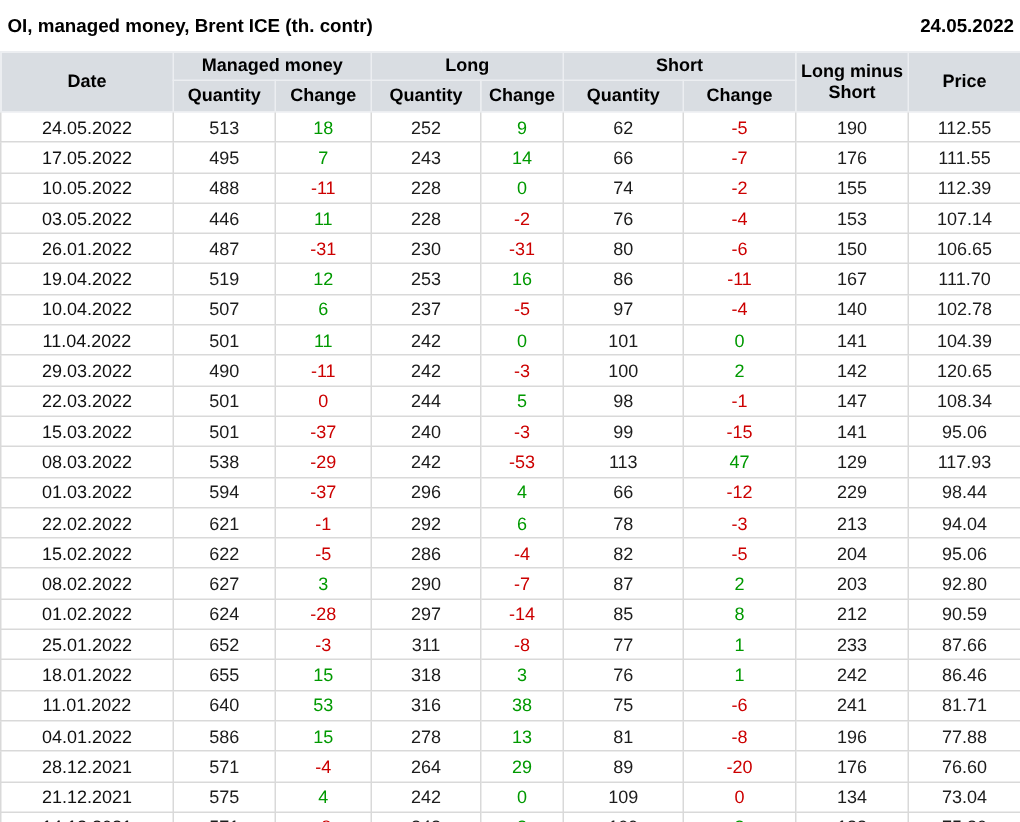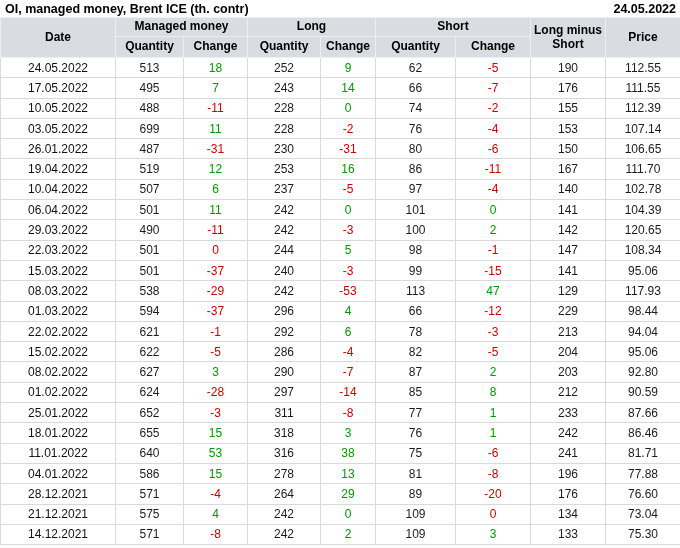--- a/index.html
+++ b/index.html
@@ -3,21 +3,21 @@
 <meta charset="utf-8">
 <style>
   html,body{margin:0;padding:0;}
   body{
     width:680px;height:548px;overflow:hidden;background:#ffffff;
     font-family:"Liberation Sans","DejaVu Sans",sans-serif;
     -webkit-font-smoothing:antialiased;
   }
   .titlebar{
     display:flex;justify-content:space-between;align-items:center;
-    height:17px;padding:0 4px 0 5px;background:#ffffff;
+    height:34px;padding:0 4px 0 5px;background:#ffffff;
   }
   .titlebar .title{font-size:12.5px;font-weight:bold;color:#000;}
   .titlebar .report-date{font-size:12.5px;font-weight:bold;color:#000;}
   table{
     border-collapse:collapse;table-layout:fixed;width:680px;
     font-size:12px;color:#1c1c1c;
   }
   thead th{
     background:#d9dde2;
     border:1px solid #eceef1;
@@ -103,21 +103,21 @@
         <td class="red">-11</td>
         <td>228</td>
         <td class="green">0</td>
         <td>74</td>
         <td class="red">-2</td>
         <td>155</td>
         <td>112.39</td>
       </tr>
       <tr>
         <td class="date">03.05.2022</td>
-        <td>699</td>
+        <td>446</td>
         <td class="green">11</td>
         <td>228</td>
         <td class="red">-2</td>
         <td>76</td>
         <td class="red">-4</td>
         <td>153</td>
         <td>107.14</td>
       </tr>
       <tr>
         <td class="date">26.01.2022</td>
@@ -146,21 +146,21 @@
         <td>507</td>
         <td class="green">6</td>
         <td>237</td>
         <td class="red">-5</td>
         <td>97</td>
         <td class="red">-4</td>
         <td>140</td>
         <td>102.78</td>
       </tr>
       <tr>
-        <td class="date">06.04.2022</td>
+        <td class="date">11.04.2022</td>
         <td>501</td>
         <td class="green">11</td>
         <td>242</td>
         <td class="green">0</td>
         <td>101</td>
         <td class="green">0</td>
         <td>141</td>
         <td>104.39</td>
       </tr>
       <tr>

